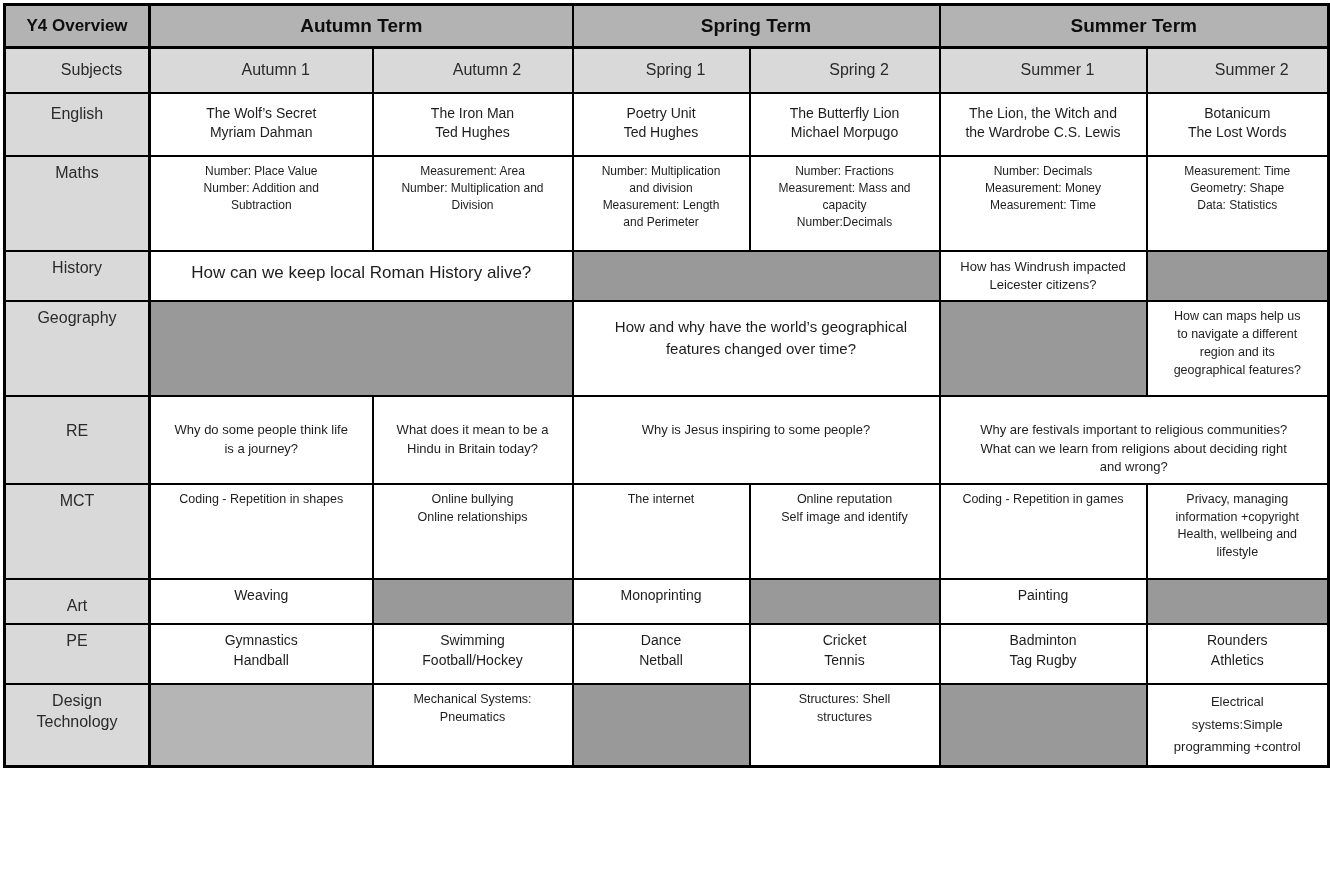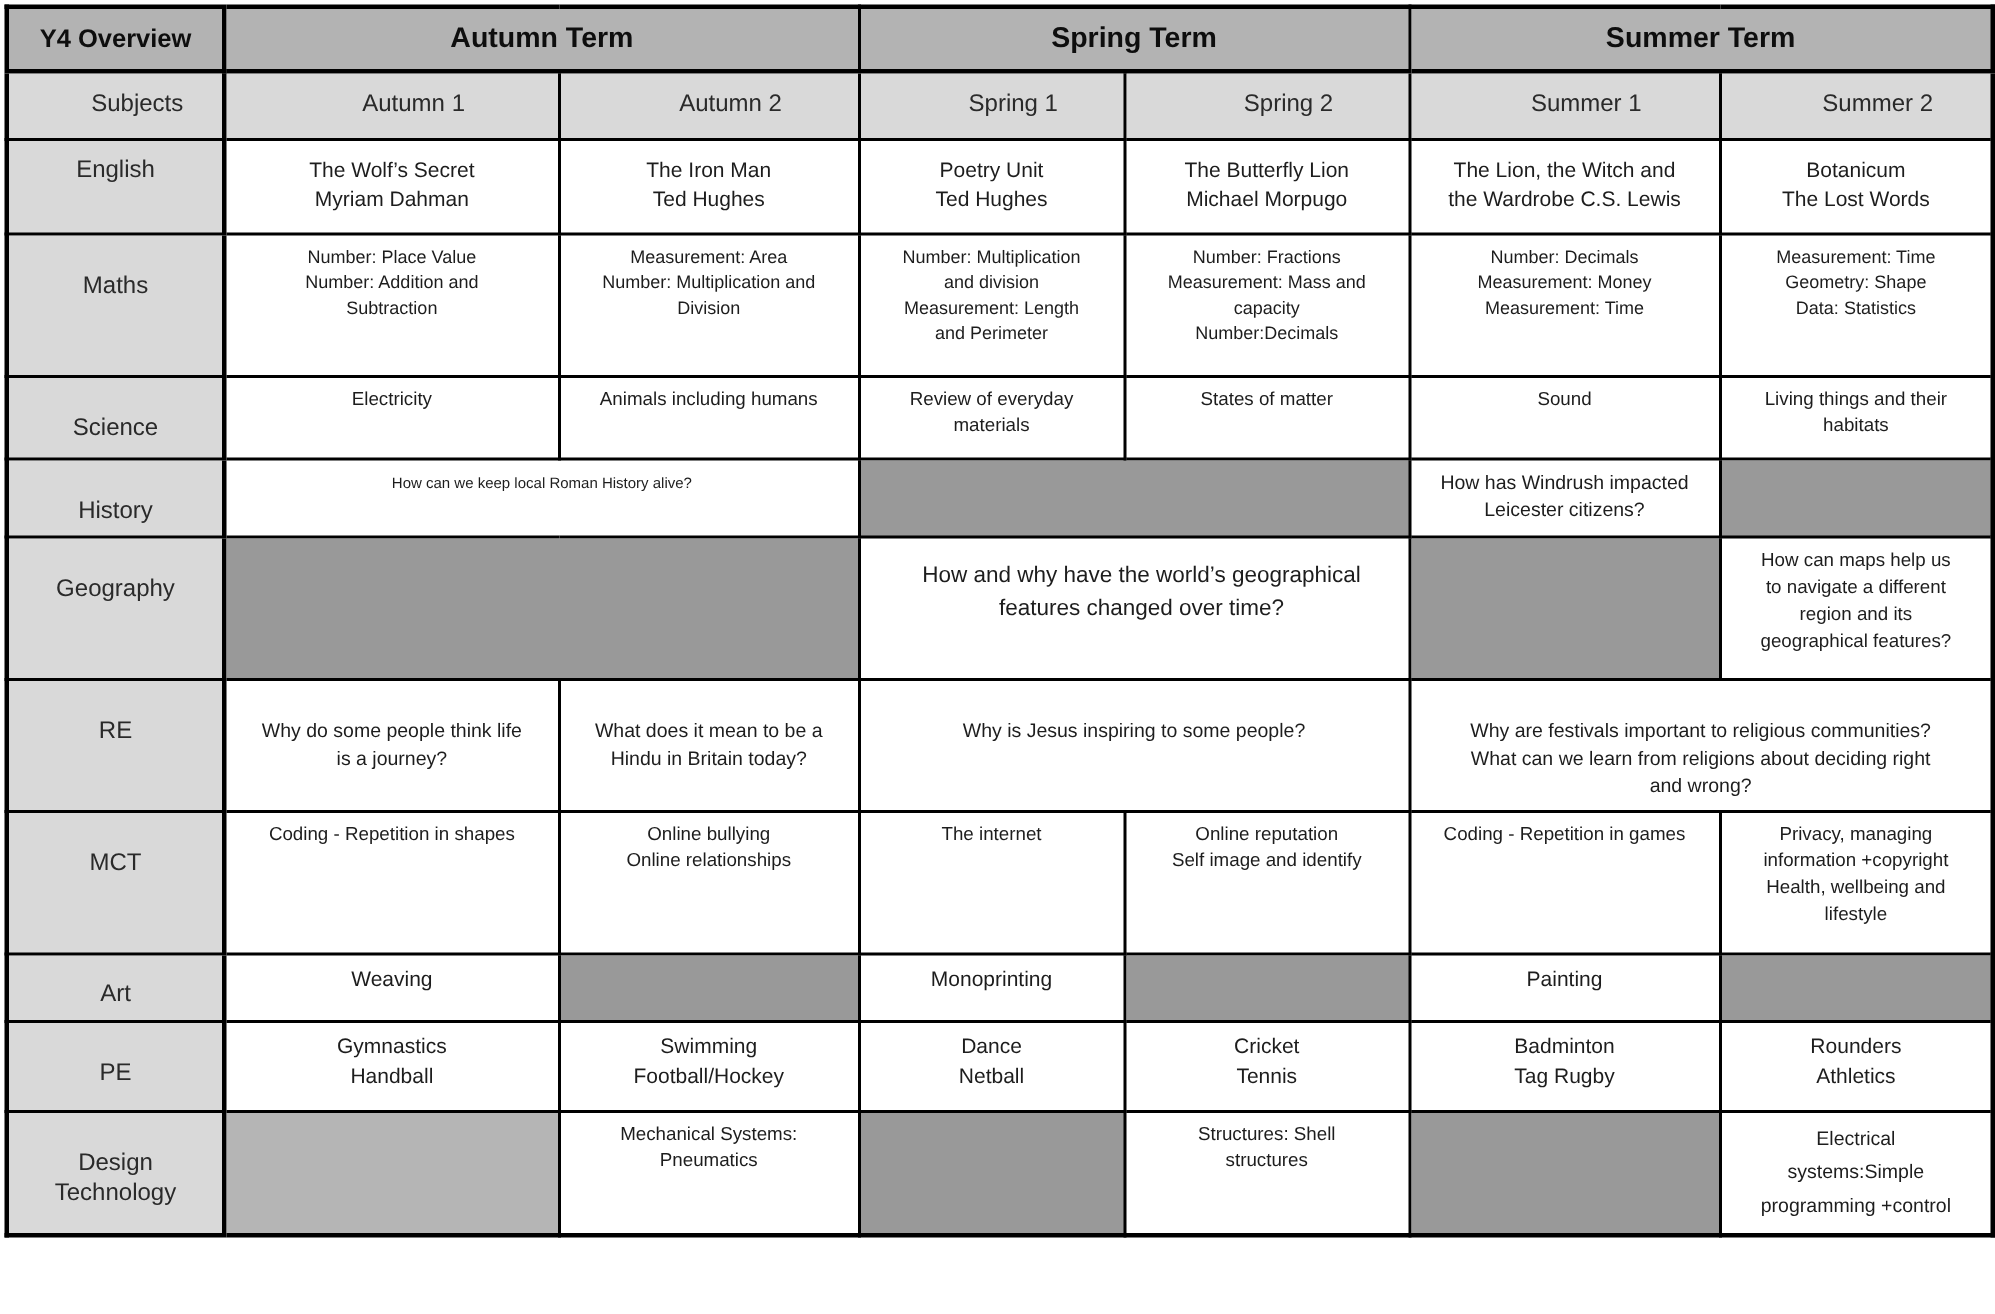--- a/index.html
+++ b/index.html
@@ -48,32 +48,32 @@
     font-weight: normal;
     color: #2a2a2a;
     vertical-align: middle;
     padding-left: 37px;
   }
 
   td.subject-label {
     background: var(--subject-bg, #d9d9d9);
     font-size: 16px;
     color: #2a2a2a;
-    padding-top: 24px;
+    padding-top: 6px;
     line-height: 1.3;
   }
   td.blocked { background: var(--blocked-bg, #999999); }
   td.blocked.light { background: var(--blocked-light-bg, #b5b5b5); }
 
   tr.row-english { height: 63px; font-size: 14px; margin-left: 36px; }
   tr.row-english td { padding-top: 10px; }
   tr.row-maths { height: 95px; font-size: 12px; }
   tr.row-science { height: 55px; font-size: 12.5px; }
   tr.row-history { height: 42px; font-size: 13px; }
-  tr.row-history td[colspan="2"] { font-size: 10px; padding-top: 9px; }
+  tr.row-history td[colspan="2"] { font-size: 17px; padding-top: 9px; }
   tr.row-geography { height: 95px; font-size: 12.5px; }
   tr.row-geography td[colspan="2"] { font-size: 15px; padding-top: 14px; padding-left: 18px; }
   tr.row-re { height: 75px; font-size: 13px; }
   tr.row-re td { padding-top: 24px; }
   tr.row-mct { height: 95px; font-size: 12.5px; }
   tr.row-art { height: 45px; font-size: 14px; }
   tr.row-art td.subject-label { padding-top: 16px; }
   tr.row-pe { height: 60px; font-size: 14px; }
   tr.row-design-technology { height: 80px; font-size: 12.5px; }
   tr.row-design-technology td:last-child { font-size: 13px; line-height: 1.75; }
@@ -142,31 +142,20 @@
 Measurement: Mass and
 capacity
 Number:Decimals</td>
           <td>Number: Decimals
 Measurement: Money
 Measurement: Time</td>
           <td>Measurement: Time
 Geometry: Shape
 Data: Statistics</td>
         </tr>
-        <tr class="row-science">
-          <td class="subject-label">Science</td>
-          <td>Electricity</td>
-          <td>Animals including humans</td>
-          <td>Review of everyday
-materials</td>
-          <td>States of matter</td>
-          <td>Sound</td>
-          <td>Living things and their
-habitats</td>
-        </tr>
         <tr class="row-history">
           <td class="subject-label">History</td>
           <td colspan="2">How can we keep local Roman History alive?</td>
           <td colspan="2" class="blocked"></td>
           <td>How has Windrush impacted
 Leicester citizens?</td>
           <td class="blocked"></td>
         </tr>
         <tr class="row-geography">
           <td class="subject-label">Geography</td>

